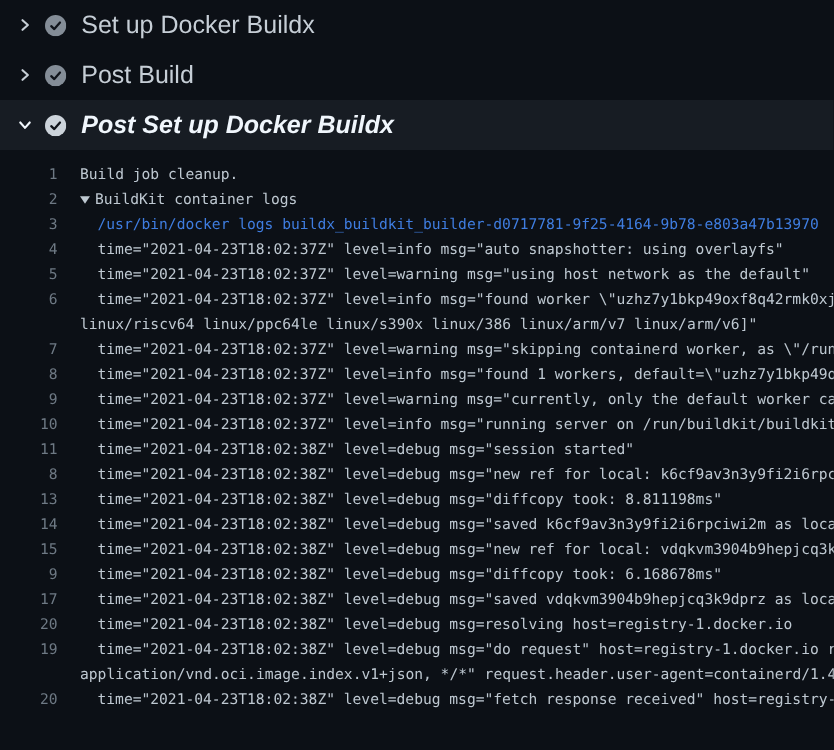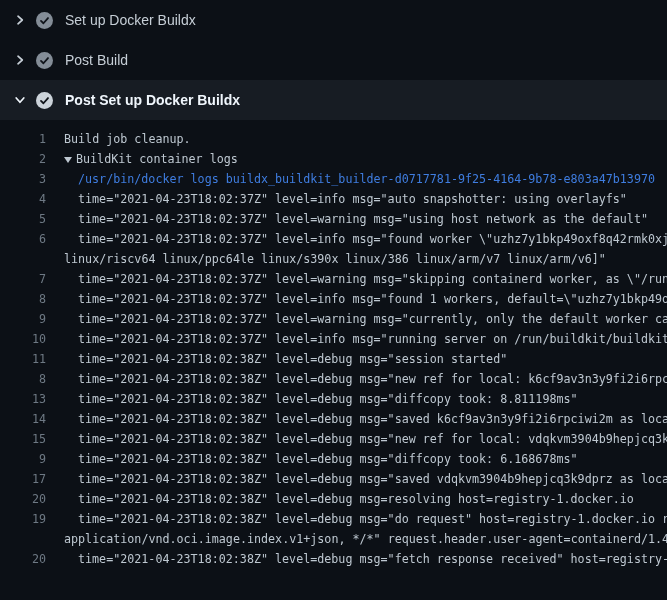--- a/index.html
+++ b/index.html
@@ -21,22 +21,22 @@
     width: 16px; height: 16px; flex: none; margin-right: 8px;
     display: flex; align-items: center; justify-content: center;
     color: var(--stepText, #c6ced6);
   }
   .step-row.expanded .chev { color: var(--stepTextActive, #f0f6fc); }
   .step-row.expanded .chev svg { transform: rotate(90deg); }
   .check { width: 17px; height: 17px; flex: none; margin-right: 12px; }
   .cbg { fill: var(--checkCircle, #848d97); }
   .step-row.expanded .cbg { fill: #ccd3da; }
   .cmark { stroke: var(--checkMark, #10141a); fill: none; stroke-width: 1.7; stroke-linecap: round; stroke-linejoin: round; }
-  .step-label { font-size: 14px; color: var(--stepText, #c6ced6); }
-  .step-row.expanded .step-label { color: var(--stepTextActive, #f0f6fc); font-weight: 600; }
+  .step-label { font-size: 20px; color: var(--stepText, #c6ced6); }
+  .step-row.expanded .step-label { color: var(--stepTextActive, #f0f6fc); font-weight: 600; font-style: italic; }
 
   
   .log {
     padding-top: 9px;
     font-family: "DejaVu Sans Mono", "Liberation Mono", monospace;
     font-size: 11.7px;
   }
   .log-row { height: 20px; display: flex; align-items: center; white-space: pre; }
   .ln {
     flex: none; width: 46px; text-align: right;

